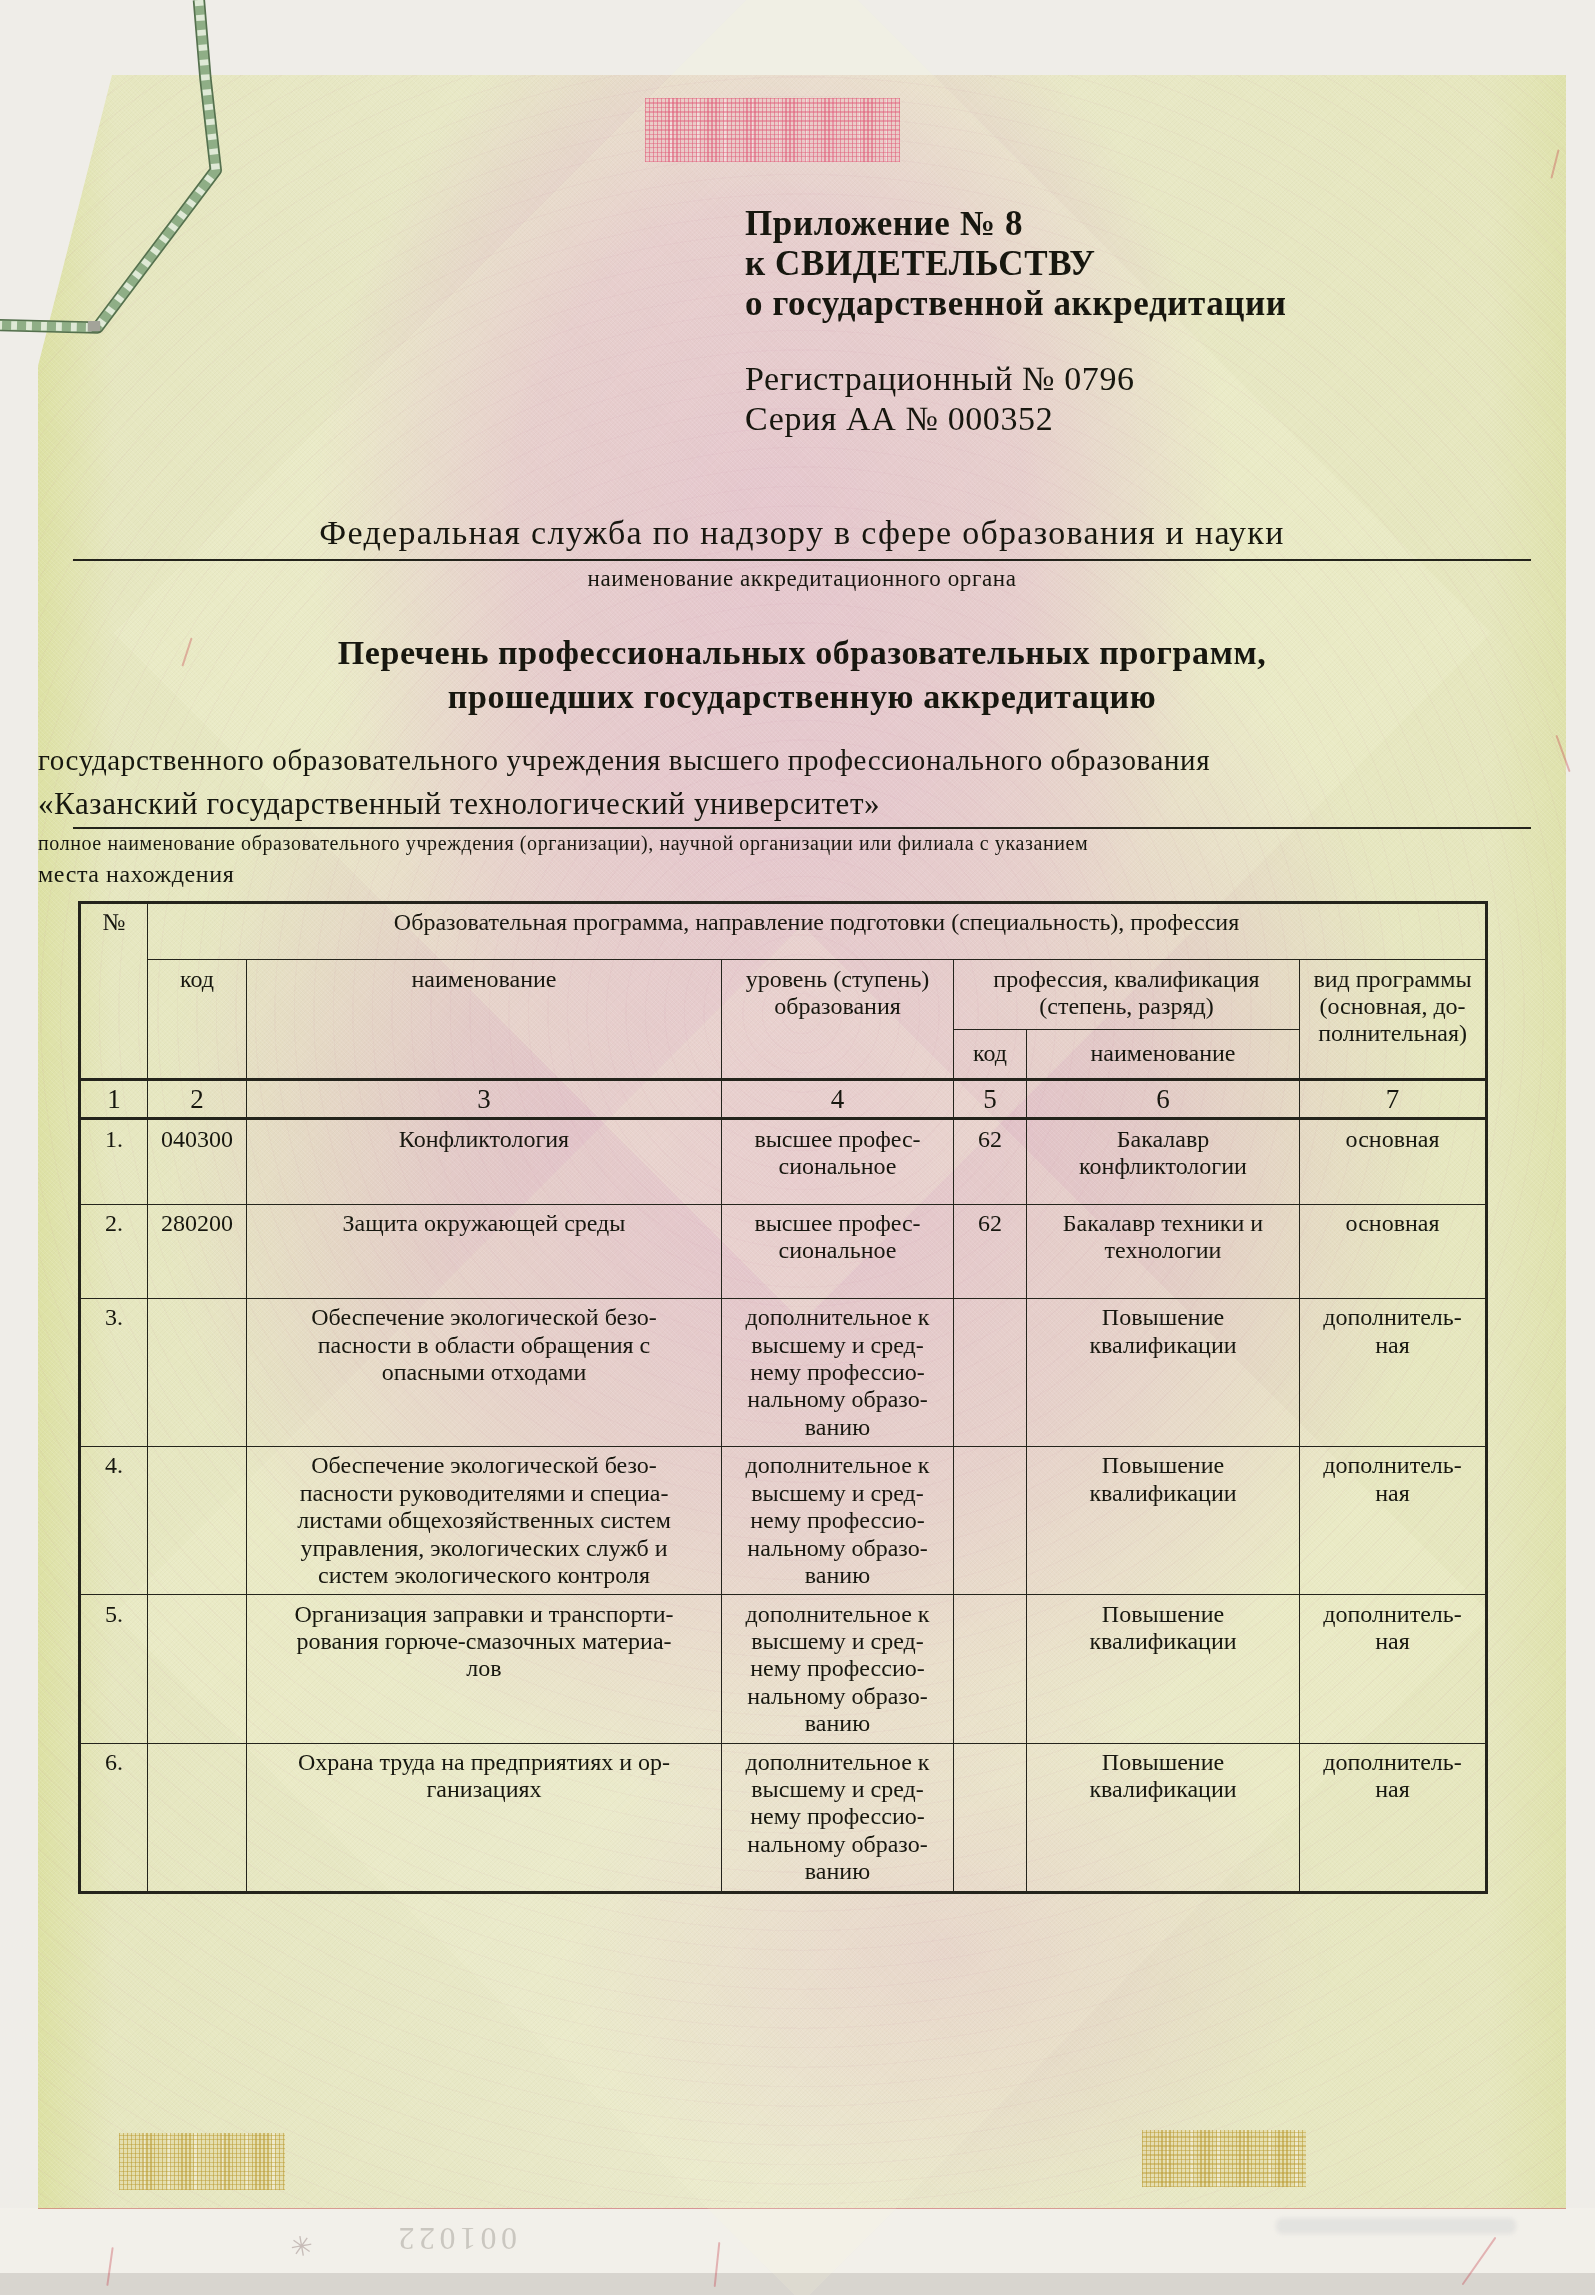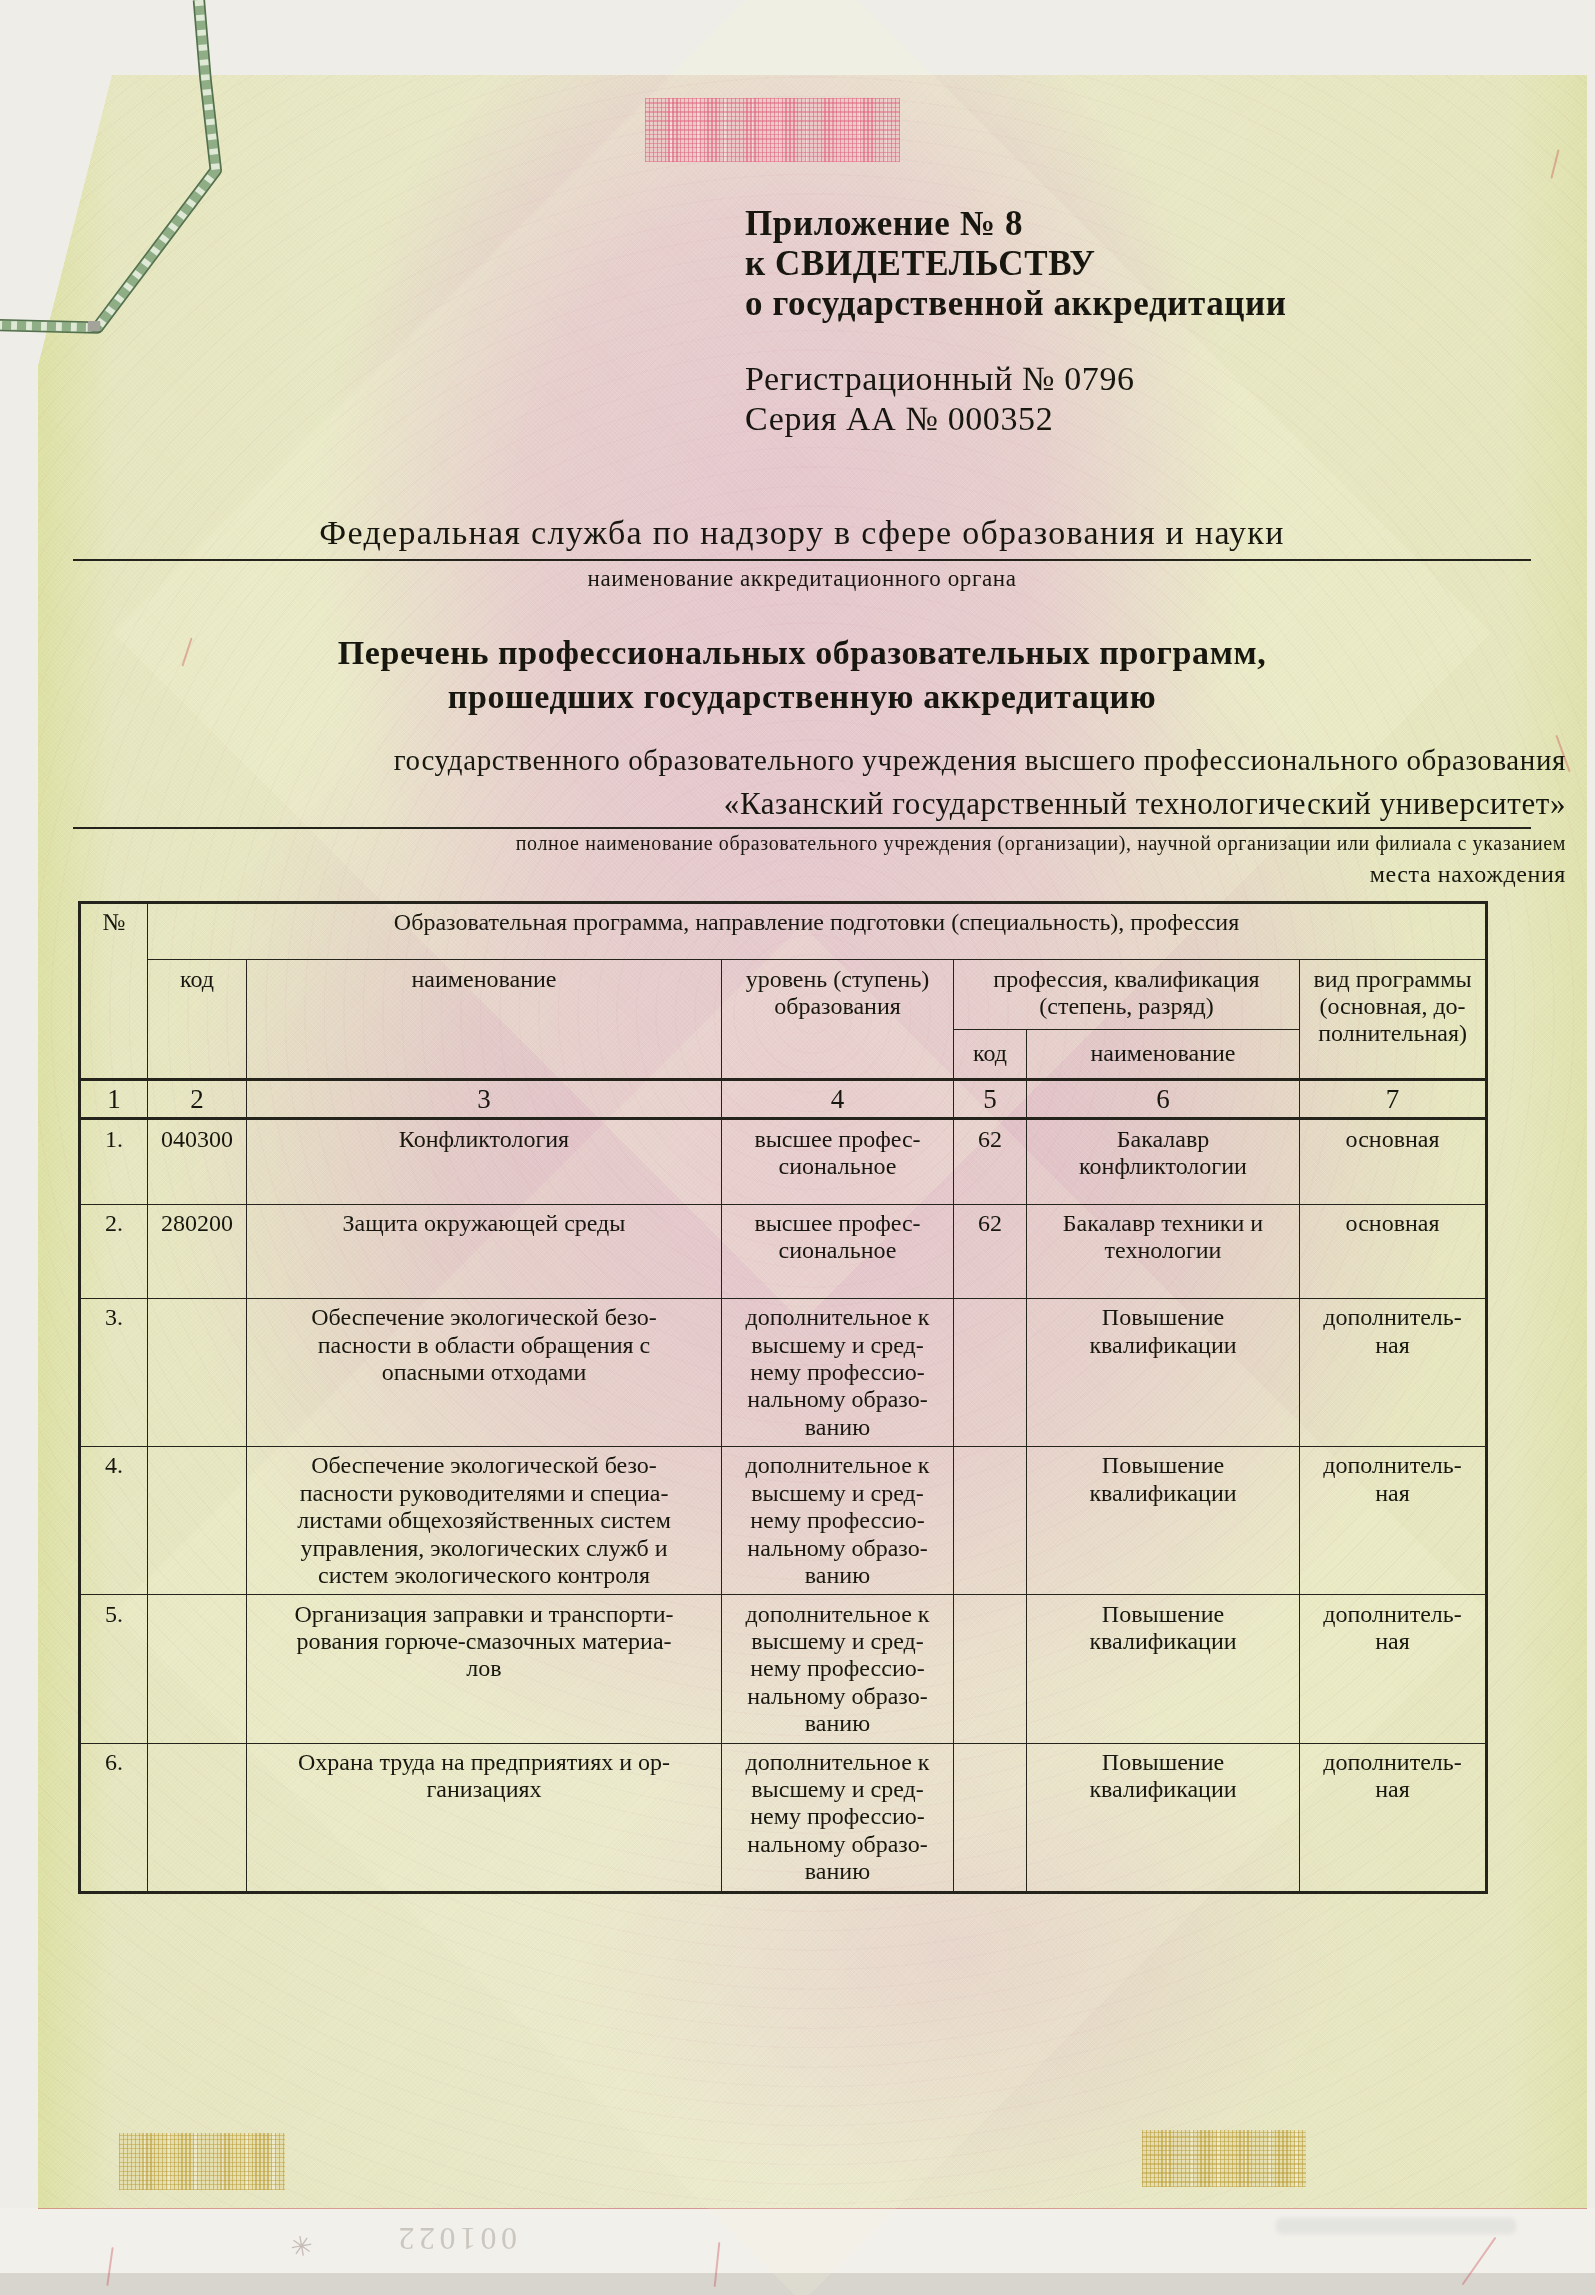--- a/index.html
+++ b/index.html
@@ -17,21 +17,20 @@
   .page{
     position:absolute;left:38px;top:75px;width:1528px;height:2133px;
     background-color:#e7e8c4;
     background-image:
       radial-gradient(ellipse 30% 27% at 48% 21%, rgba(225,184,204,.95) 0%, rgba(225,184,204,.75) 55%, rgba(225,184,204,0) 100%),
       radial-gradient(ellipse 42% 31% at 50% 51%, rgba(223,178,201,.9) 0%, rgba(223,178,201,.55) 55%, rgba(223,178,201,0) 100%),
       radial-gradient(ellipse 26% 13% at 59% 88%, rgba(223,178,201,.45) 0%, rgba(223,178,201,0) 100%),
       linear-gradient(90deg,#dde1a4 0%,#e6e7c0 5%,#eae9cc 50%,#e6e7be 95%,#dfe2ac 100%),
       linear-gradient(180deg,#eae9cc 0%,#e5e7ba 30%,#e3e5b4 100%);
     border-bottom:1.9px solid rgba(203,92,104,.55);
-    padding-left:21px;
   }
   .page::before{ 
     content:"";position:absolute;inset:0;z-index:1;pointer-events:none;
     background-image:
       repeating-linear-gradient(45deg, rgba(255,255,255,.10) 0 0.6px, transparent 0.6px 3.2px),
       repeating-linear-gradient(-45deg, rgba(150,140,110,.05) 0 0.6px, transparent 0.6px 3.2px);
   }
   .page::after{ 
     content:"";position:absolute;inset:0;z-index:1;pointer-events:none;
     background-image:repeating-radial-gradient(circle at 50% 44%, rgba(190,120,150,.05) 0 1.3px, transparent 1.3px 19.5px);
@@ -66,21 +65,21 @@
   .content{position:absolute;inset:0;z-index:3;}
   .annex{position:absolute;left:707px;top:129px;font-size:35px;line-height:40px;letter-spacing:0.6px;}
   .annex .b{font-weight:bold;}
   .annex .gap{height:35px;}
   .annex .reg{font-size:34px;}
   .authority{position:absolute;left:0;top:439px;width:1528px;text-align:center;}
   .authority-name{font-size:34px;letter-spacing:1.3px;}
   .rule{height:0;border-bottom:2.6px solid #23231b;margin:6.5px auto 0 auto;width:1458px;}
   .caption{font-size:23px;margin-top:5.2px;letter-spacing:0.6px;}
   .doc-title{position:absolute;left:0;top:556px;width:1528px;text-align:center;font-weight:bold;font-size:34px;line-height:44px;letter-spacing:0.6px;}
-  .org{position:absolute;left:0;top:669px;width:1528px;text-align:right;}
+  .org{position:absolute;left:0;top:669px;width:1528px;text-align:left;}
   .org-type{font-size:29px;letter-spacing:0.6px;}
   .org-name{font-size:31px;letter-spacing:0.6px;margin-top:9px;}
   .org .rule{margin-top:5.2px;}
   .org .caption{font-size:20px;margin-top:3px;}
   .org .caption2{font-size:24px;margin-top:6px;}
   
   table.programs{
     position:absolute;left:40px;top:826px;width:1407px;z-index:3;
     border-collapse:collapse;table-layout:fixed;
     font-size:24px;line-height:1.14;

